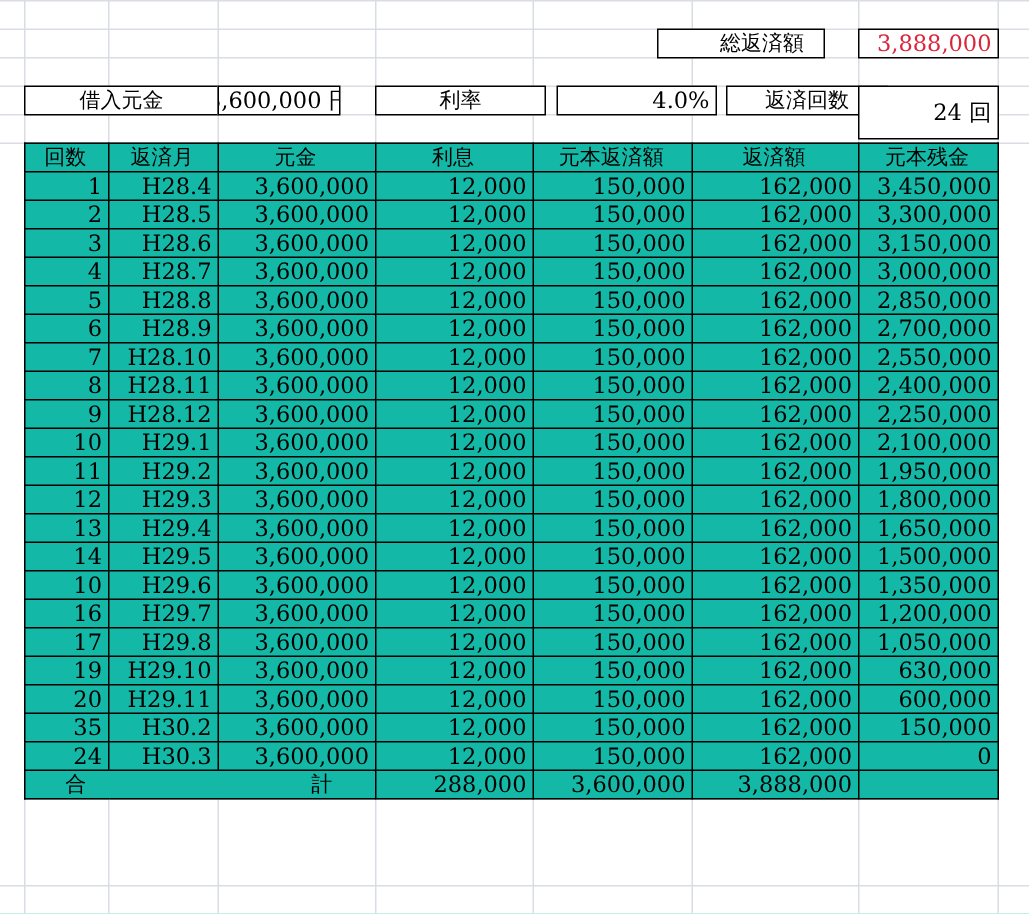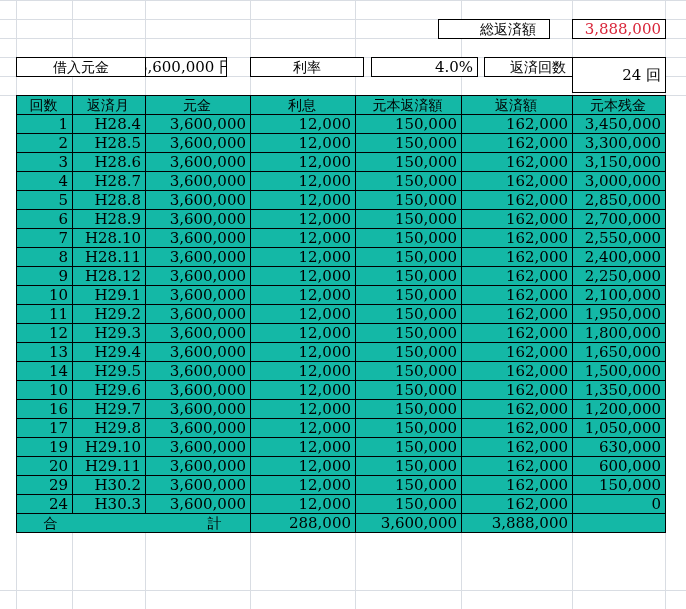--- a/index.html
+++ b/index.html
@@ -297,21 +297,21 @@
       <tr>
         <td>20</td>
         <td>H29.11</td>
         <td>3,600,000</td>
         <td>12,000</td>
         <td>150,000</td>
         <td>162,000</td>
         <td>600,000</td>
       </tr>
       <tr>
-        <td>29</td>
+        <td>35</td>
         <td>H30.2</td>
         <td>3,600,000</td>
         <td>12,000</td>
         <td>150,000</td>
         <td>162,000</td>
         <td>150,000</td>
       </tr>
       <tr>
         <td>24</td>
         <td>H30.3</td>

